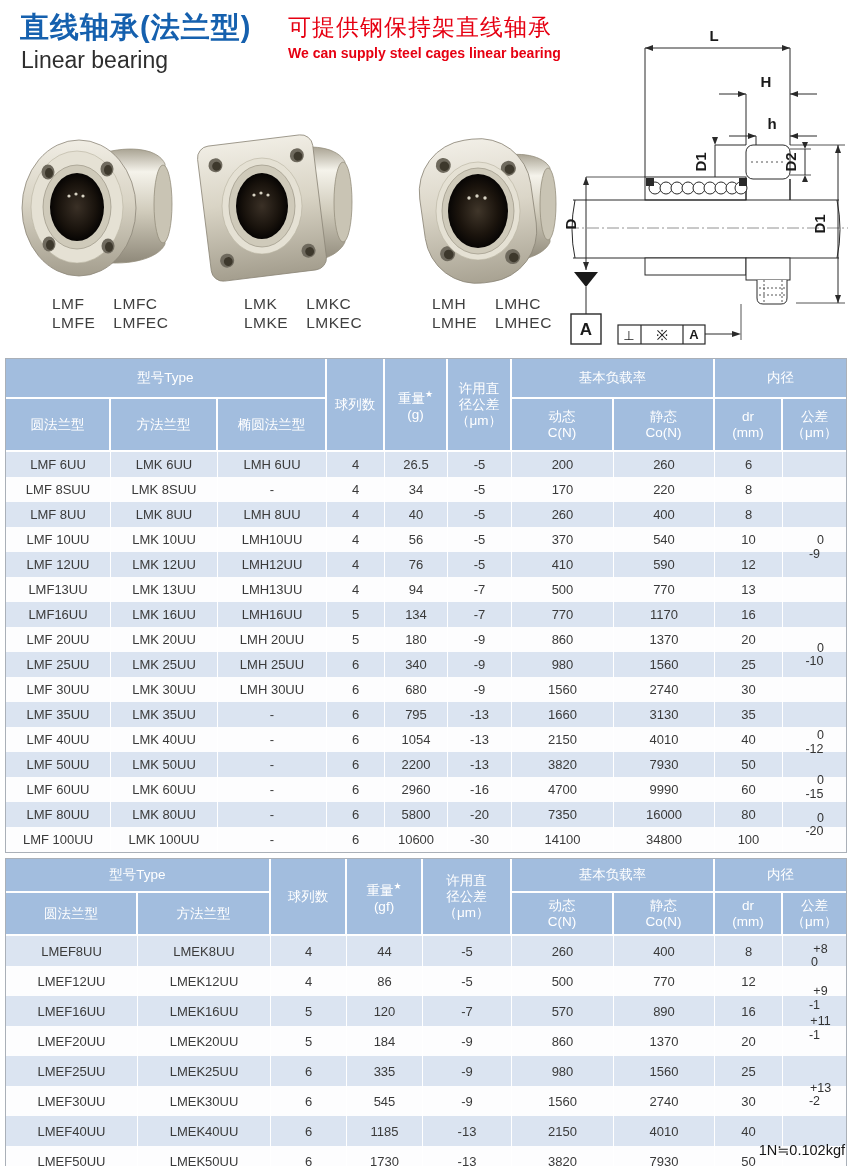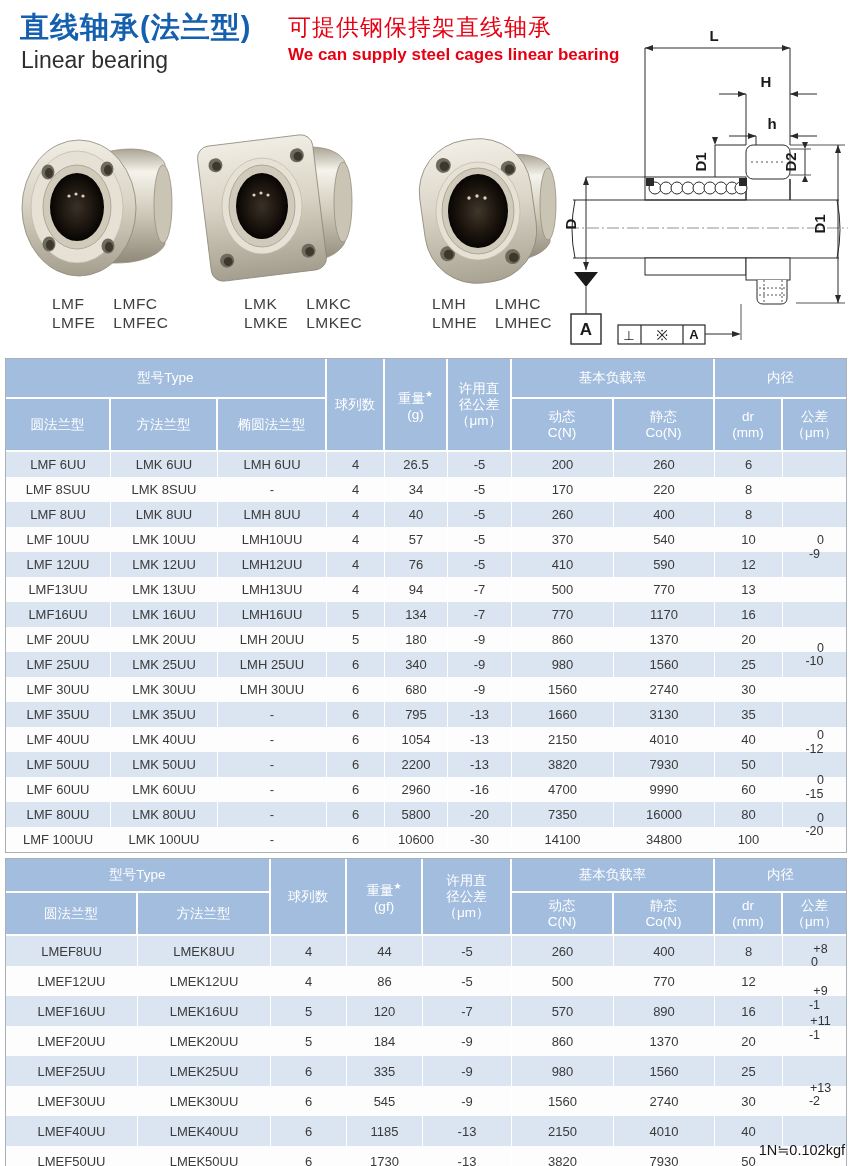--- a/index.html
+++ b/index.html
@@ -3,21 +3,21 @@
 <meta charset="utf-8">
 <style>
   html,body{margin:0;padding:0;background:#fff;}
   body{width:850px;height:1166px;position:relative;font-family:"Liberation Sans","DejaVu Sans",sans-serif;overflow:hidden;}
 
   
   .title-zh{position:absolute;left:20px;top:8px;font-size:29px;font-weight:bold;color:#1560ae;letter-spacing:1px;}
   .title-en{position:absolute;left:21px;top:47px;font-size:23px;color:#2e2e2e;}
   .promo{position:absolute;left:288px;top:12px;color:#e60012;}
   .promo-zh{font-size:23px;font-weight:normal;letter-spacing:1px;}
-  .promo-en{font-size:17px;font-weight:bold;margin-top:2px;}
+  .promo-en{font-size:14px;font-weight:bold;margin-top:2px;}
 
   
   .photos{position:absolute;left:0;top:118px;width:850px;height:238px;}
   .photo{position:absolute;}
   .plabel{position:absolute;display:grid;grid-template-columns:auto auto;column-gap:18px;font-size:15.5px;line-height:19px;color:#3f3f3f;letter-spacing:.5px;}
 
   
   .diagram{position:absolute;left:565px;top:22px;width:285px;height:330px;}
   .diagram text{font-family:"Liberation Sans",sans-serif;font-size:15px;font-weight:bold;fill:#1a1a1a;}
 
@@ -393,21 +393,21 @@
         <div class="tcell">260</div>
         <div class="tcell">400</div>
         <div class="tcell">8</div>
         <div class="tcell"></div>
       </div>
       <div class="trow t1r white">
         <div class="tcell">LMF 10UU</div>
         <div class="tcell">LMK 10UU</div>
         <div class="tcell">LMH10UU</div>
         <div class="tcell">4</div>
-        <div class="tcell">57</div>
+        <div class="tcell">56</div>
         <div class="tcell">-5</div>
         <div class="tcell">370</div>
         <div class="tcell">540</div>
         <div class="tcell">10</div>
         <div class="tcell"></div>
       </div>
       <div class="trow t1r blue">
         <div class="tcell">LMF 12UU</div>
         <div class="tcell">LMK 12UU</div>
         <div class="tcell">LMH12UU</div>

